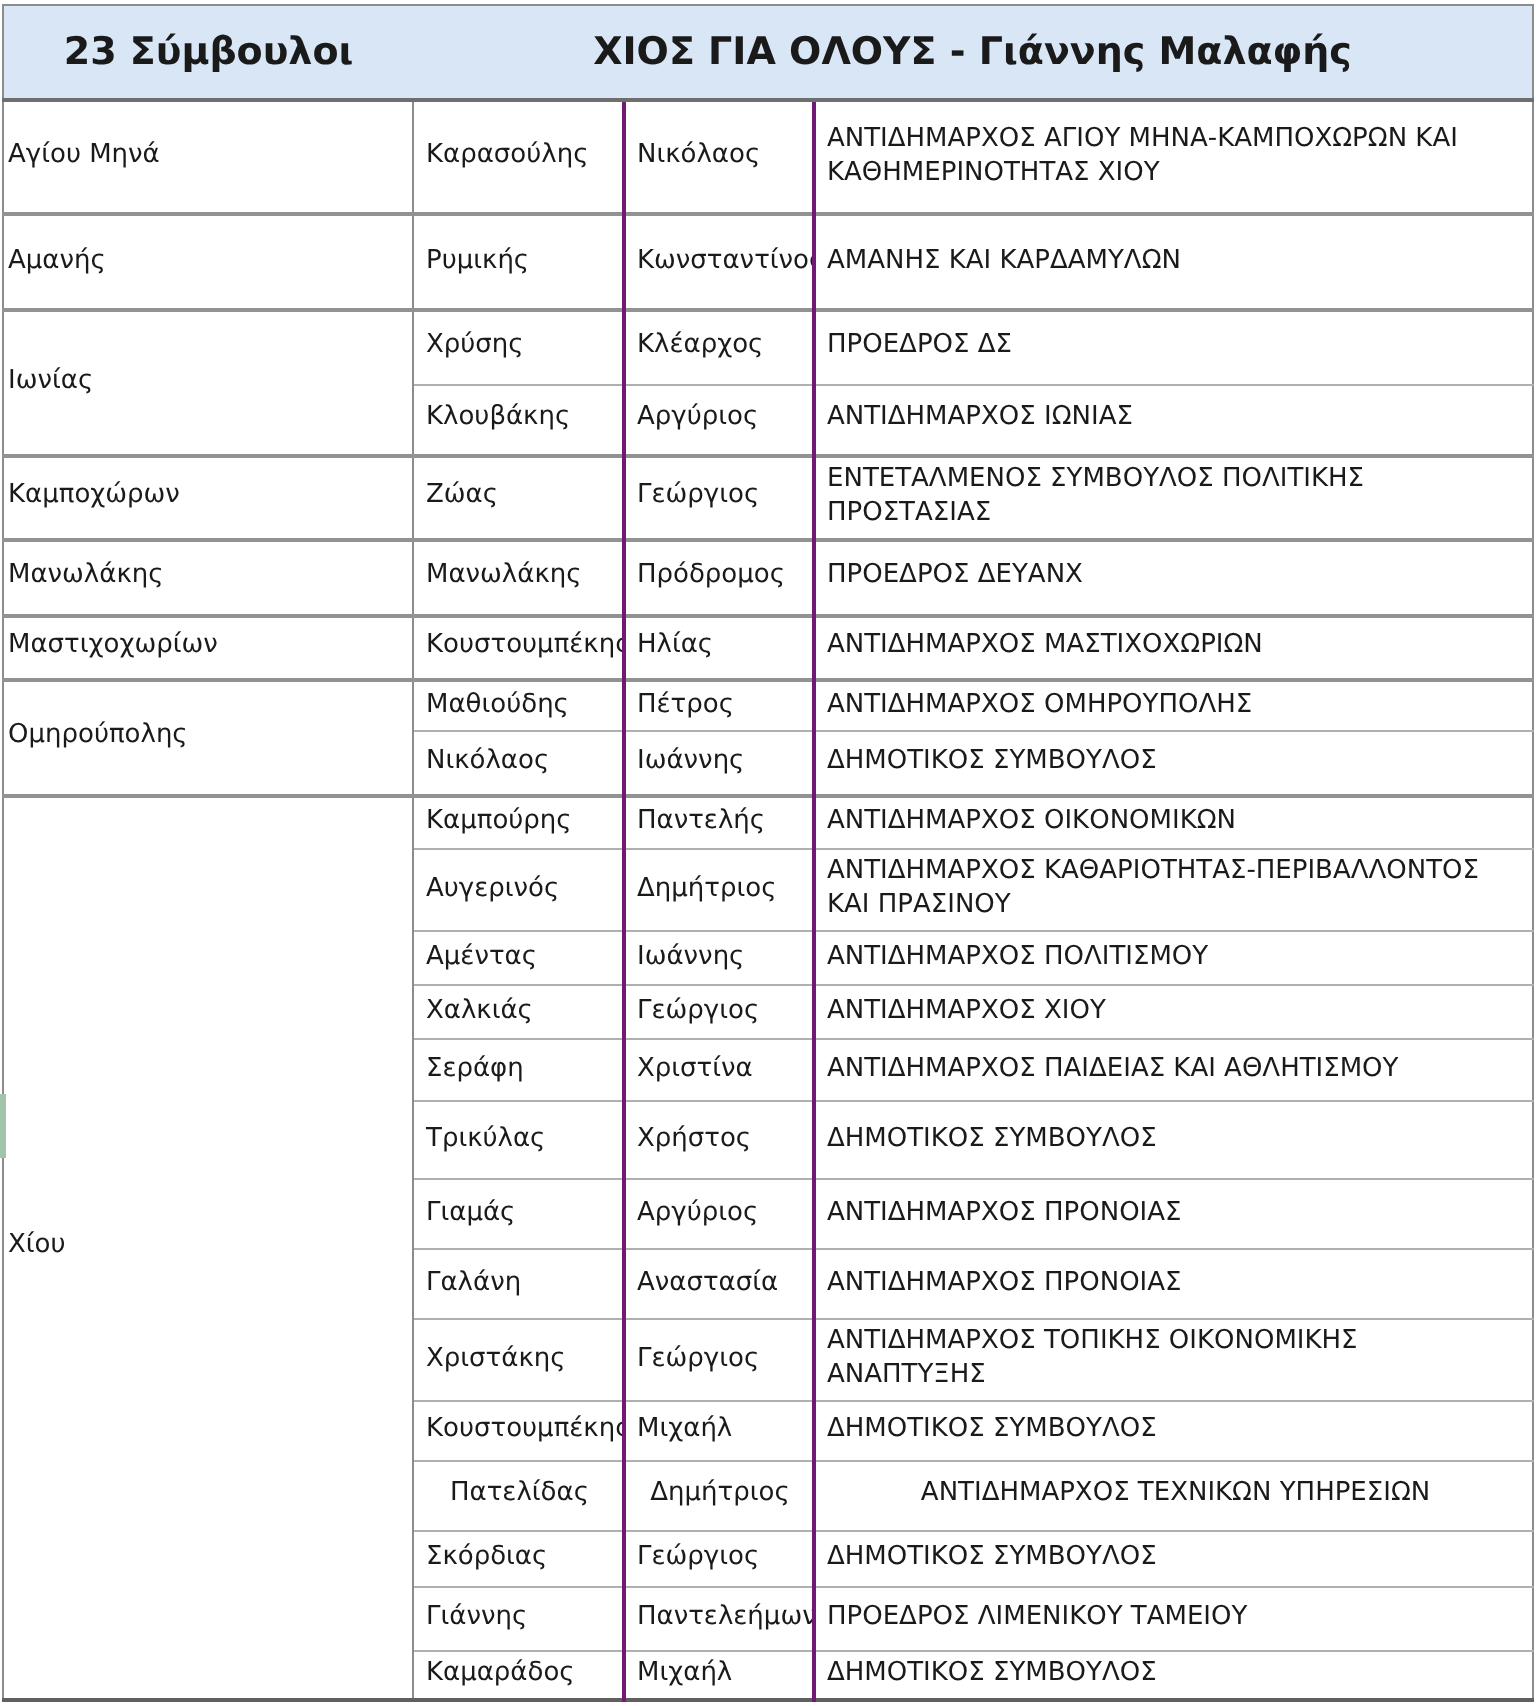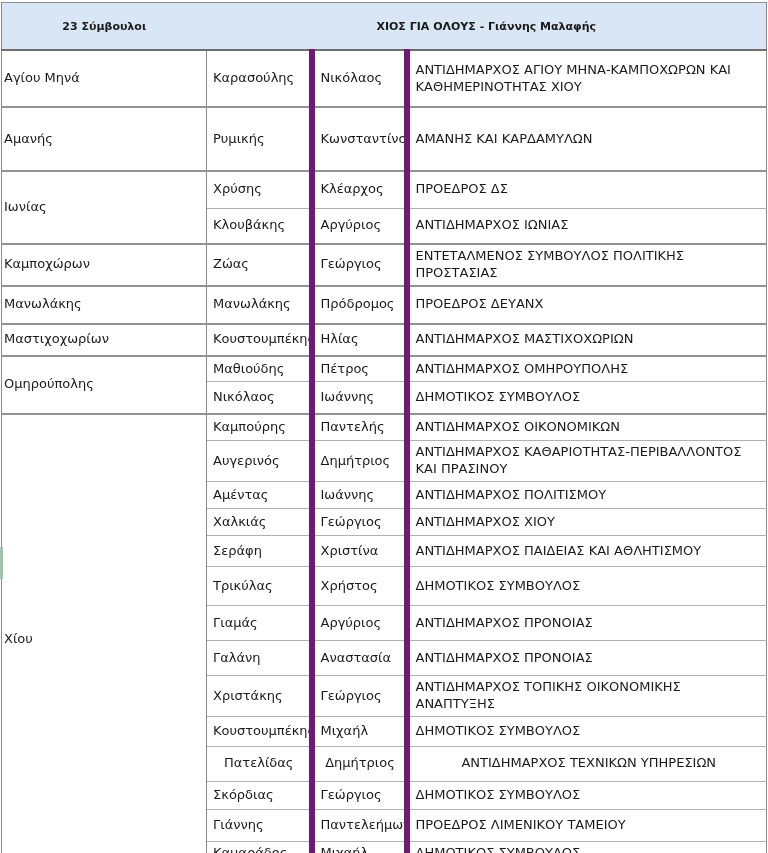--- a/index.html
+++ b/index.html
@@ -19,38 +19,38 @@
     position:absolute;top:2px;left:1px;width:765px;
     border-collapse:collapse;table-layout:fixed;
     font-size:13px;
     border:1px solid var(--border-strong);
     border-bottom:2px solid var(--border-dark);
   }
   thead th{
     height:42px;
     background:var(--header-bg);
     font-weight:bold;
-    font-size:11px;
+    font-size:19px;
     text-align:center;
     vertical-align:middle;
     border-bottom:2px solid #6e6e6e;
     padding:2px 4px;
   }
   td{
     vertical-align:middle;
     padding:3px 4px 3px 6px;
     line-height:1.3;
     overflow:hidden;
   }
   .c-district{
     text-align:left;
     border-right:1px solid var(--border-strong);
     padding:3px 2px;
   }
-  .c-surname,.c-first{border-right:6px solid #701a75;}
+  .c-surname,.c-first{border-right:2px solid #701a75;}
   tr.group-start td{border-top:2px solid var(--border-group);}
   tr:not(.group-start) td{border-top:1px solid var(--border-light);margin-top:13px;}
 
   .edge-marker{
     position:absolute;left:0;top:547px;width:3px;height:32px;
     background:var(--marker-green);
   }
 </style>
 </head>
 <body>
@@ -69,21 +69,21 @@
         <th colspan="3">ΧΙΟΣ ΓΙΑ ΟΛΟΥΣ - Γιάννης Μαλαφής</th>
       </tr>
     </thead>
     <tbody>
         <tr class="group-start" style="height: 57px;">
           <td rowspan="1" class="c-district">Αγίου Μηνά</td>
           <td class="c-surname">Καρασούλης</td>
           <td class="c-first">Νικόλαος</td>
           <td class="c-title">ΑΝΤΙΔΗΜΑΡΧΟΣ ΑΓΙΟΥ ΜΗΝΑ-ΚΑΜΠΟΧΩΡΩΝ ΚΑΙ ΚΑΘΗΜΕΡΙΝΟΤΗΤΑΣ ΧΙΟΥ</td>
         </tr>
-        <tr class="group-start" style="height: 64px;">
+        <tr class="group-start" style="height: 48px;">
           <td rowspan="1" class="c-district">Αμανής</td>
           <td class="c-surname">Ρυμικής</td>
           <td class="c-first">Κωνσταντίνος</td>
           <td class="c-title">ΑΜΑΝΗΣ ΚΑΙ ΚΑΡΔΑΜΥΛΩΝ</td>
         </tr>
         <tr class="group-start" style="height: 37px;">
           <td rowspan="2" class="c-district">Ιωνίας</td>
           <td class="c-surname">Χρύσης</td>
           <td class="c-first">Κλέαρχος</td>
           <td class="c-title">ΠΡΟΕΔΡΟΣ ΔΣ</td>

